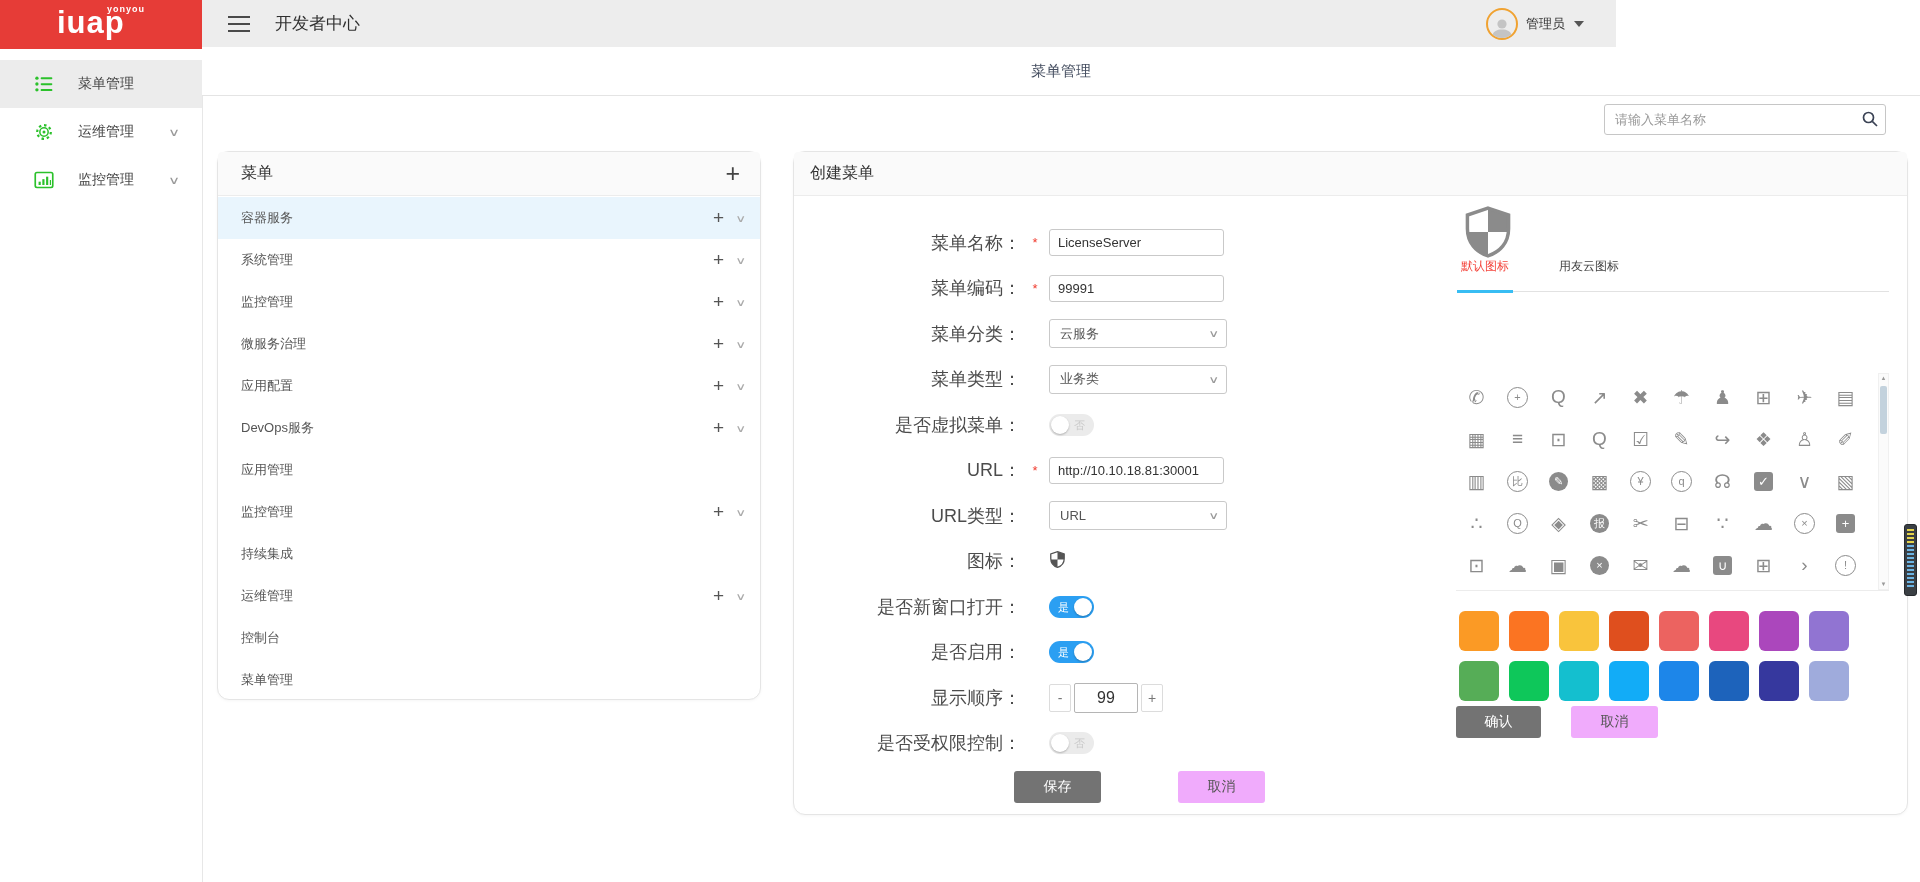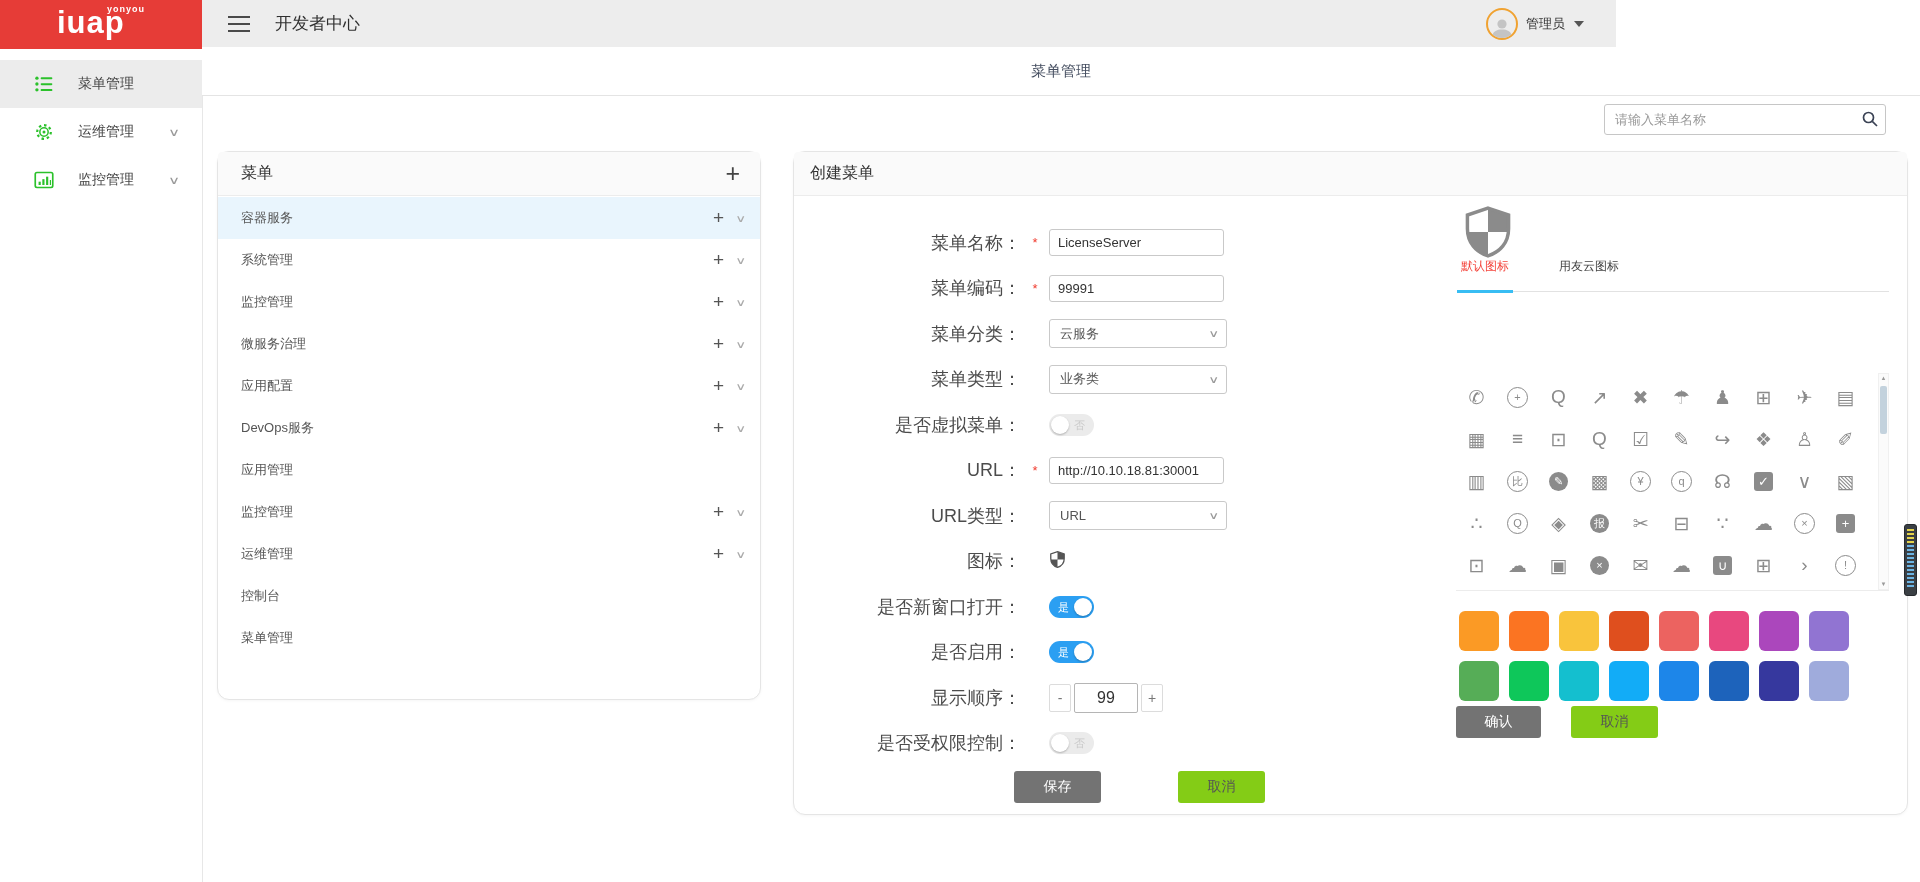--- a/index.html
+++ b/index.html
@@ -62,21 +62,21 @@
   .tgl.off .knob{left:2px;}
   .tgl .ttext{position:absolute;top:4px;font-size:11px;line-height:14px;}
   .tgl.on .ttext{left:9px;color:#fff;}
   .tgl.off .ttext{right:9px;color:#c9c9c9;}
   .stepper{display:flex;align-items:center;}
   .st-btn{width:20px;height:26px;border:1px solid #dcdcdc;background:#fff;border-radius:2px;color:#777;font-size:14px;display:flex;align-items:center;justify-content:center;cursor:pointer;}
   .st-val{width:62px;height:28px;border:1px solid #b5b5b5;border-radius:2px;margin:12px 3px;display:flex;align-items:center;justify-content:center;font-size:16px;color:#333;}
   .form-actions{position:absolute;left:220px;top:619px;display:flex;}
   .btn{width:87px;height:32px;border:none;border-radius:3px;font-size:14px;cursor:pointer;font-family:inherit;}
   .btn-red{background:#737373;color:#fff;}
-  .btn-grey{background:#84cc16;color:#555;font-family:Liberation Serif, serif;}
+  .btn-grey{background:#f0abfc;color:#555;font-family:Liberation Serif, serif;}
   .form-actions .btn-grey{margin-left:77px;}
   .ficon{color:#555;}
   
   .ip-shield{position:absolute;left:668px;top:54px;color:#8b8b8b;cursor:pointer;}
   .ip-tabs{position:absolute;left:665px;top:100px;width:430px;height:39px;border-bottom:1px solid #e2e2e2;display:flex;}
   .ip-tab{font-size:12px;margin-right:46px;padding:6px 2px;cursor:pointer;color:#444;position:relative;}
   .ip-tab.active{color:#f4453c;}
   .ip-tab.active:after{content:"";position:absolute;left:-2px;right:-2px;bottom:-2px;height:3px;background:#38bdf3;}
   .ip-gridwrap{position:absolute;left:662px;top:224px;width:433px;height:214px;border-bottom:1px solid #ececec;}
   .ip-grid{position:absolute;left:0;top:0;width:410px;display:grid;grid-template-columns:repeat(10,41px);}
@@ -225,20 +225,23 @@
       </div>
       <div class="menu-row">
         <span>应用管理</span>
       </div>
       <div class="menu-row">
         <span>监控管理</span>
         <span class="mr-plus">+</span>
         <span class="mr-caret">∨</span>
       </div>
       <div class="menu-row">
+        <span>持续集成</span>
+      </div>
+      <div class="menu-row">
         <span>运维管理</span>
         <span class="mr-plus">+</span>
         <span class="mr-caret">∨</span>
       </div>
       <div class="menu-row">
         <span>控制台</span>
       </div>
       <div class="menu-row">
         <span>菜单管理</span>
       </div>

